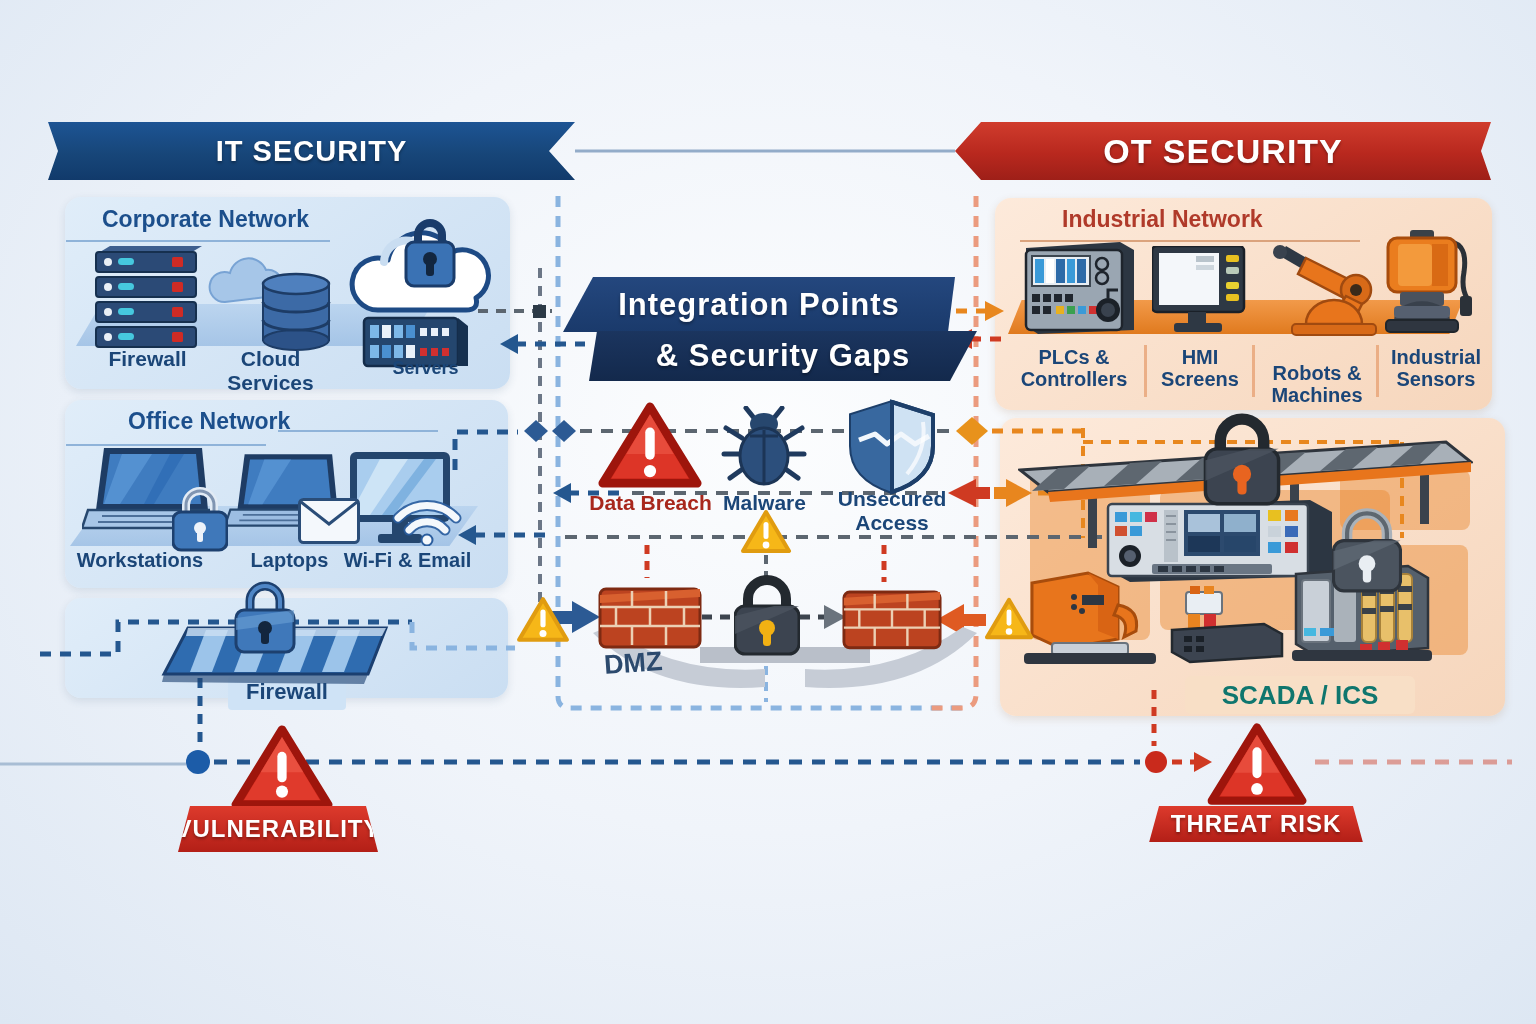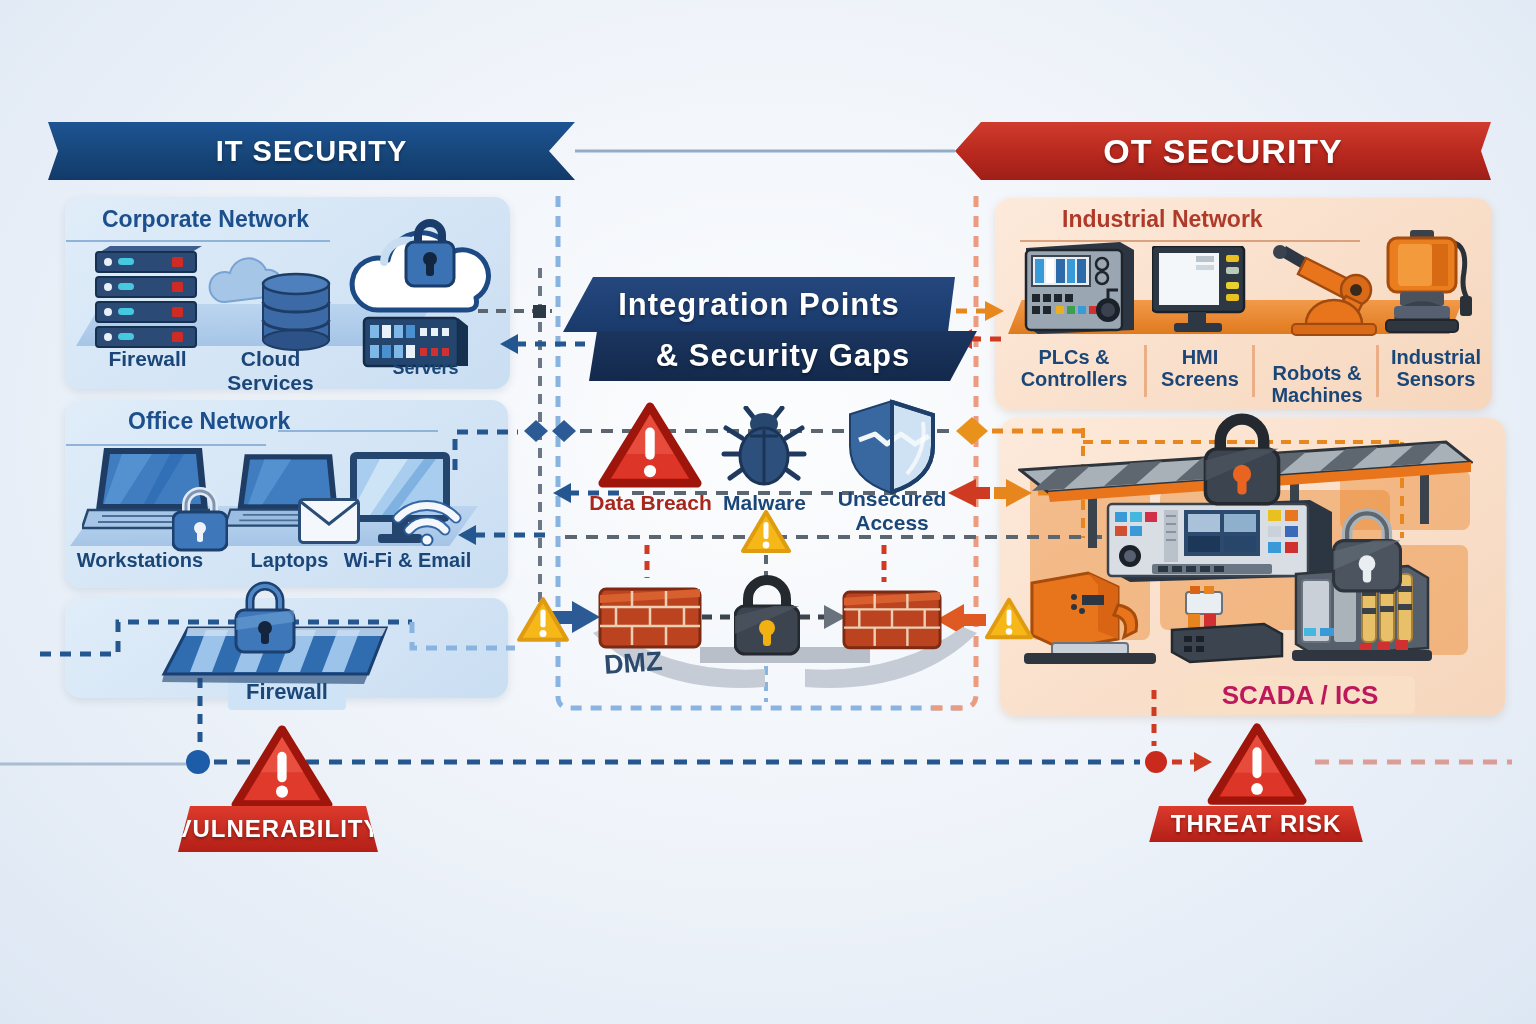--- a/index.html
+++ b/index.html
@@ -36,21 +36,21 @@
   .panel-peach{background:linear-gradient(145deg,#fdeadb 0%,#f6d6bc 100%);
     border-radius:16px;box-shadow:0 3px 8px rgba(140,80,30,.15);}
   .ptitle{font-weight:bold;font-size:23px;color:#1c4f8c;}
   .ptitle-red{font-weight:bold;font-size:23px;color:#b03a2a;}
   .underline{height:2px;background:#8fb3d9;}
   .underline-o{height:2px;background:#dba37d;}
   .lbl{font-weight:bold;font-size:20px;color:#1b4678;text-align:center;line-height:1.12;}
   .lbl-red{font-weight:bold;font-size:21px;color:#a8271c;text-align:center;}
   .dmz-lbl{font-weight:bold;font-size:27px;color:#2c4a6e;}
   .scada-strip{background:#f8dfc6;border-radius:6px;display:flex;align-items:center;justify-content:center;}
-  .scada-lbl{font-weight:bold;font-size:26px;color:#be185d;}
+  .scada-lbl{font-weight:bold;font-size:26px;color:#0f766e;}
   .platform{background:linear-gradient(180deg,#b7d2ee,#9dbfe4);opacity:.85;
     clip-path:polygon(7% 0,100% 0,93% 100%,0 100%);}
   .oplatform{background:linear-gradient(180deg,#f29a4a,#e07a1e);
     clip-path:polygon(3% 0,100% 0,97% 100%,0 100%);}
   .vdiv{width:3px;background:#e7a276;opacity:.8;}
   .blob{background:#e8882e;opacity:.45;border-radius:8px;}
   svg{display:block;}
 </style>
 </head>
 <body>

